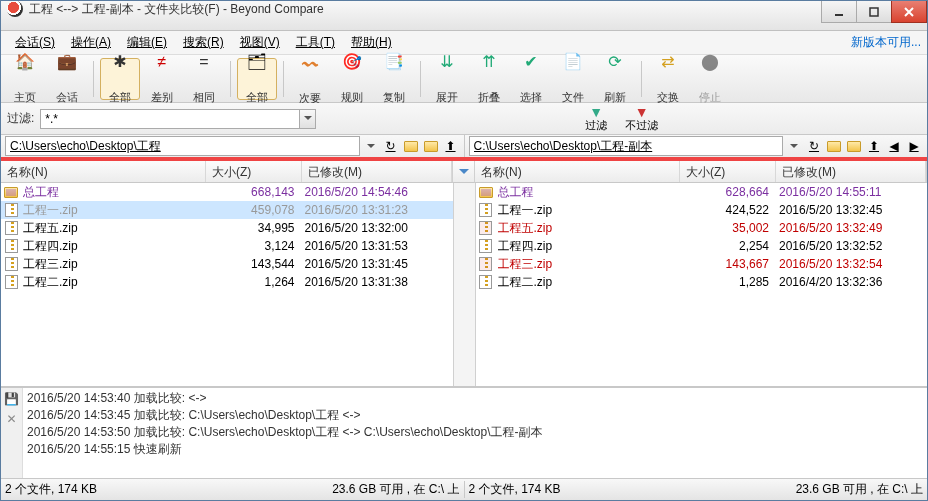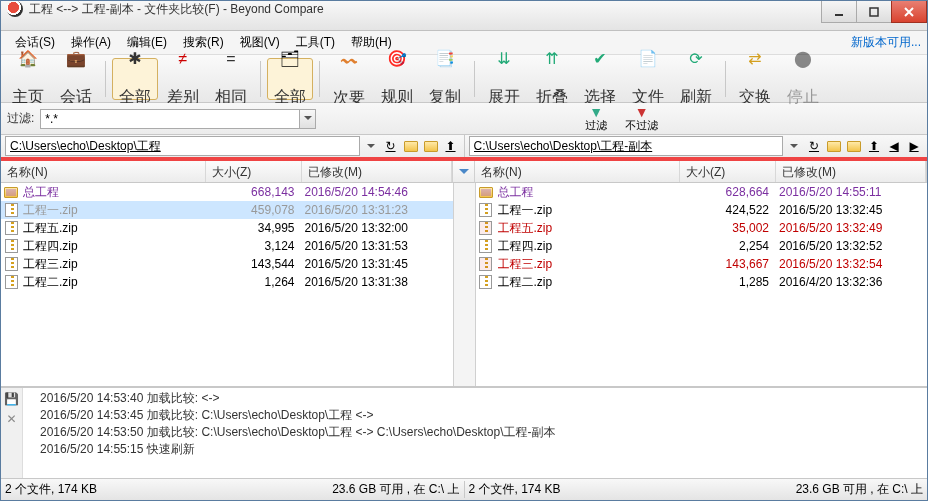--- a/index.html
+++ b/index.html
@@ -6,27 +6,27 @@
 body { background: #fff; overflow: hidden; }
 .window { width: 928px; height: 501px; border: 1px solid #5a7ca0; background: #f0f0f0; display: flex; flex-direction: column; }
 .titlebar { height: 30px; background: linear-gradient(#f8f8f8, #e4e4e4); display: flex; align-items: flex-start; padding: 0 0 0 6px; border-bottom: 1px solid #c0c0c0; position: relative; }
 .titlebar .app-icon { width: 16px; height: 16px; background: radial-gradient(circle at 40% 40%, #e84c3d 40%, #fff 42%, #fff 55%, #333 57%); border-radius: 50%; margin-right: 6px; }
 .titlebar .title { flex: 1; color: #333; }
 .winbtns { display: flex; position: absolute; right: 0; top: 0; }
 .winbtn { width: 36px; height: 22px; display: flex; align-items: center; justify-content: center; border: 1px solid #aaa; border-top: none; background: linear-gradient(#f5f5f5,#ddd); margin-left: -1px; }
 .winbtn.close { background: linear-gradient(#e97f72,#d94330); color: #fff; border-color: #a03020; border-top-right-radius: 0; }
 .winbtn svg { width: 12px; height: 12px; }
 .menubar { height: 24px; background: #f5f5f5; display: flex; align-items: center; padding: 0 6px; border-bottom: 1px solid #ddd; }
-.menuitem { padding: 7px 8px; cursor: default; }
+.menuitem { padding: 7px 8px; cursor: default; text-decoration: underline; }
 .update-link { margin-left: auto; color: #0066cc; cursor: pointer; }
 .toolbar { height: 48px; background: linear-gradient(#fafafa,#e8e8e8); border-bottom: 1px solid #c8c8c8; display: flex; align-items: center; padding: 2px 4px; gap: 2px; }
 .tbtn { min-width: 40px; height: 42px; display: flex; flex-direction: column; align-items: center; justify-content: center; padding: 2px 6px; border: 1px solid transparent; border-radius: 3px; cursor: default; }
 .tbtn.active { background: #fdf3d8; border-color: #d4b060; }
 .tbtn .ticon { height: 20px; display: flex; align-items: center; justify-content: center; font-size: 16px; }
-.tbtn .tlabel { font-size: 16px; color: #333; margin-top: 19px; }
+.tbtn .tlabel { font-size: 11px; color: #333; margin-top: 19px; }
 .tsep { width: 1px; height: 36px; background: #c8c8c8; margin: 0 4px; }
 .filterbar { height: 32px; background: linear-gradient(#f8f8f8,#ececec); border-bottom: 1px solid #c8c8c8; display: flex; align-items: center; padding: 0 6px; gap: 6px; }
 .filterbar .flabel { color: #333; }
 .filterbar input { width: 260px; height: 20px; border: 1px solid #aaa; padding: 0 4px; background: #fff; }
 .filterbar .dropbtn { width: 16px; height: 20px; border: 1px solid #aaa; border-left: none; background: linear-gradient(#f8f8f8,#e0e0e0); display: flex; align-items: center; justify-content: center; }
 .filterbar .fbtn { display: flex; flex-direction: column; align-items: center; padding: 0 6px; cursor: default; }
 .filterbar .fbtn .ficon { font-size: 14px; height: 14px; }
 .filterbar .fbtn .ftxt { font-size: 11px; }
 .pathrow { display: flex; height: 26px; border-bottom: 4px solid #ef4444; text-decoration: underline; }
 .pathcell { flex: 1; display: flex; align-items: center; background: linear-gradient(#f8f8f8,#ececec); padding: 0 4px; gap: 2px; }
@@ -48,21 +48,21 @@
 .row.selected { background: #cde6ff; }
 .row .ricon { width: 16px; height: 16px; margin-right: 4px; display: flex; align-items: center; justify-content: center; }
 .row .rname { flex: 1; white-space: nowrap; overflow: hidden; }
 .row .rsize { width: 96px; text-align: right; padding-right: 6px; }
 .row .rmod { width: 150px; padding-left: 4px; }
 .row.diff { color: #c00000; }
 .row.ghost { color: #999; }
 .row.dir { color: #7b2fa0; }
 .logpane { height: 92px; border-top: 2px solid #c8c8c8; background: #fff; display: flex; }
 .logside { width: 22px; background: #f0f0f0; border-right: 1px solid #ddd; display: flex; flex-direction: column; align-items: center; padding-top: 4px; gap: 6px; }
-.logbody { flex: 1; overflow: auto; padding: 2px 4px; margin-left: 13px; }
+.logbody { flex: 1; overflow: auto; padding: 2px 4px; }
 .logline { height: 17px; line-height: 17px; color: #333; white-space: nowrap; }
 .statusbar { height: 22px; background: linear-gradient(#f8f8f8,#e4e4e4); border-top: 1px solid #c8c8c8; display: flex; align-items: center; }
 .statcell { flex: 1; padding: 0 4px; display: flex; }
 .statcell .sl { flex: 1; }
 .statcell .sr { }
 .statcell:first-child { border-right: 1px solid #c8c8c8; }
 .folder-icon { width: 14px; height: 11px; background: linear-gradient(#ffe9a8,#f3c44b); border: 1px solid #c89b2a; border-radius: 1px; position: relative; }
 .folder-icon.purple::after { content:""; position:absolute; left:1px; top:1px; right:1px; bottom:1px; background: rgba(155,80,200,.35); }
 .zip-icon { width: 13px; height: 14px; background: #fff; border: 1px solid #999; position: relative; }
 .zip-icon::before { content:""; position:absolute; left:5px; top:0; width:3px; height:100%; background: repeating-linear-gradient(#d4a020 0 2px,#fff 2px 4px); }

